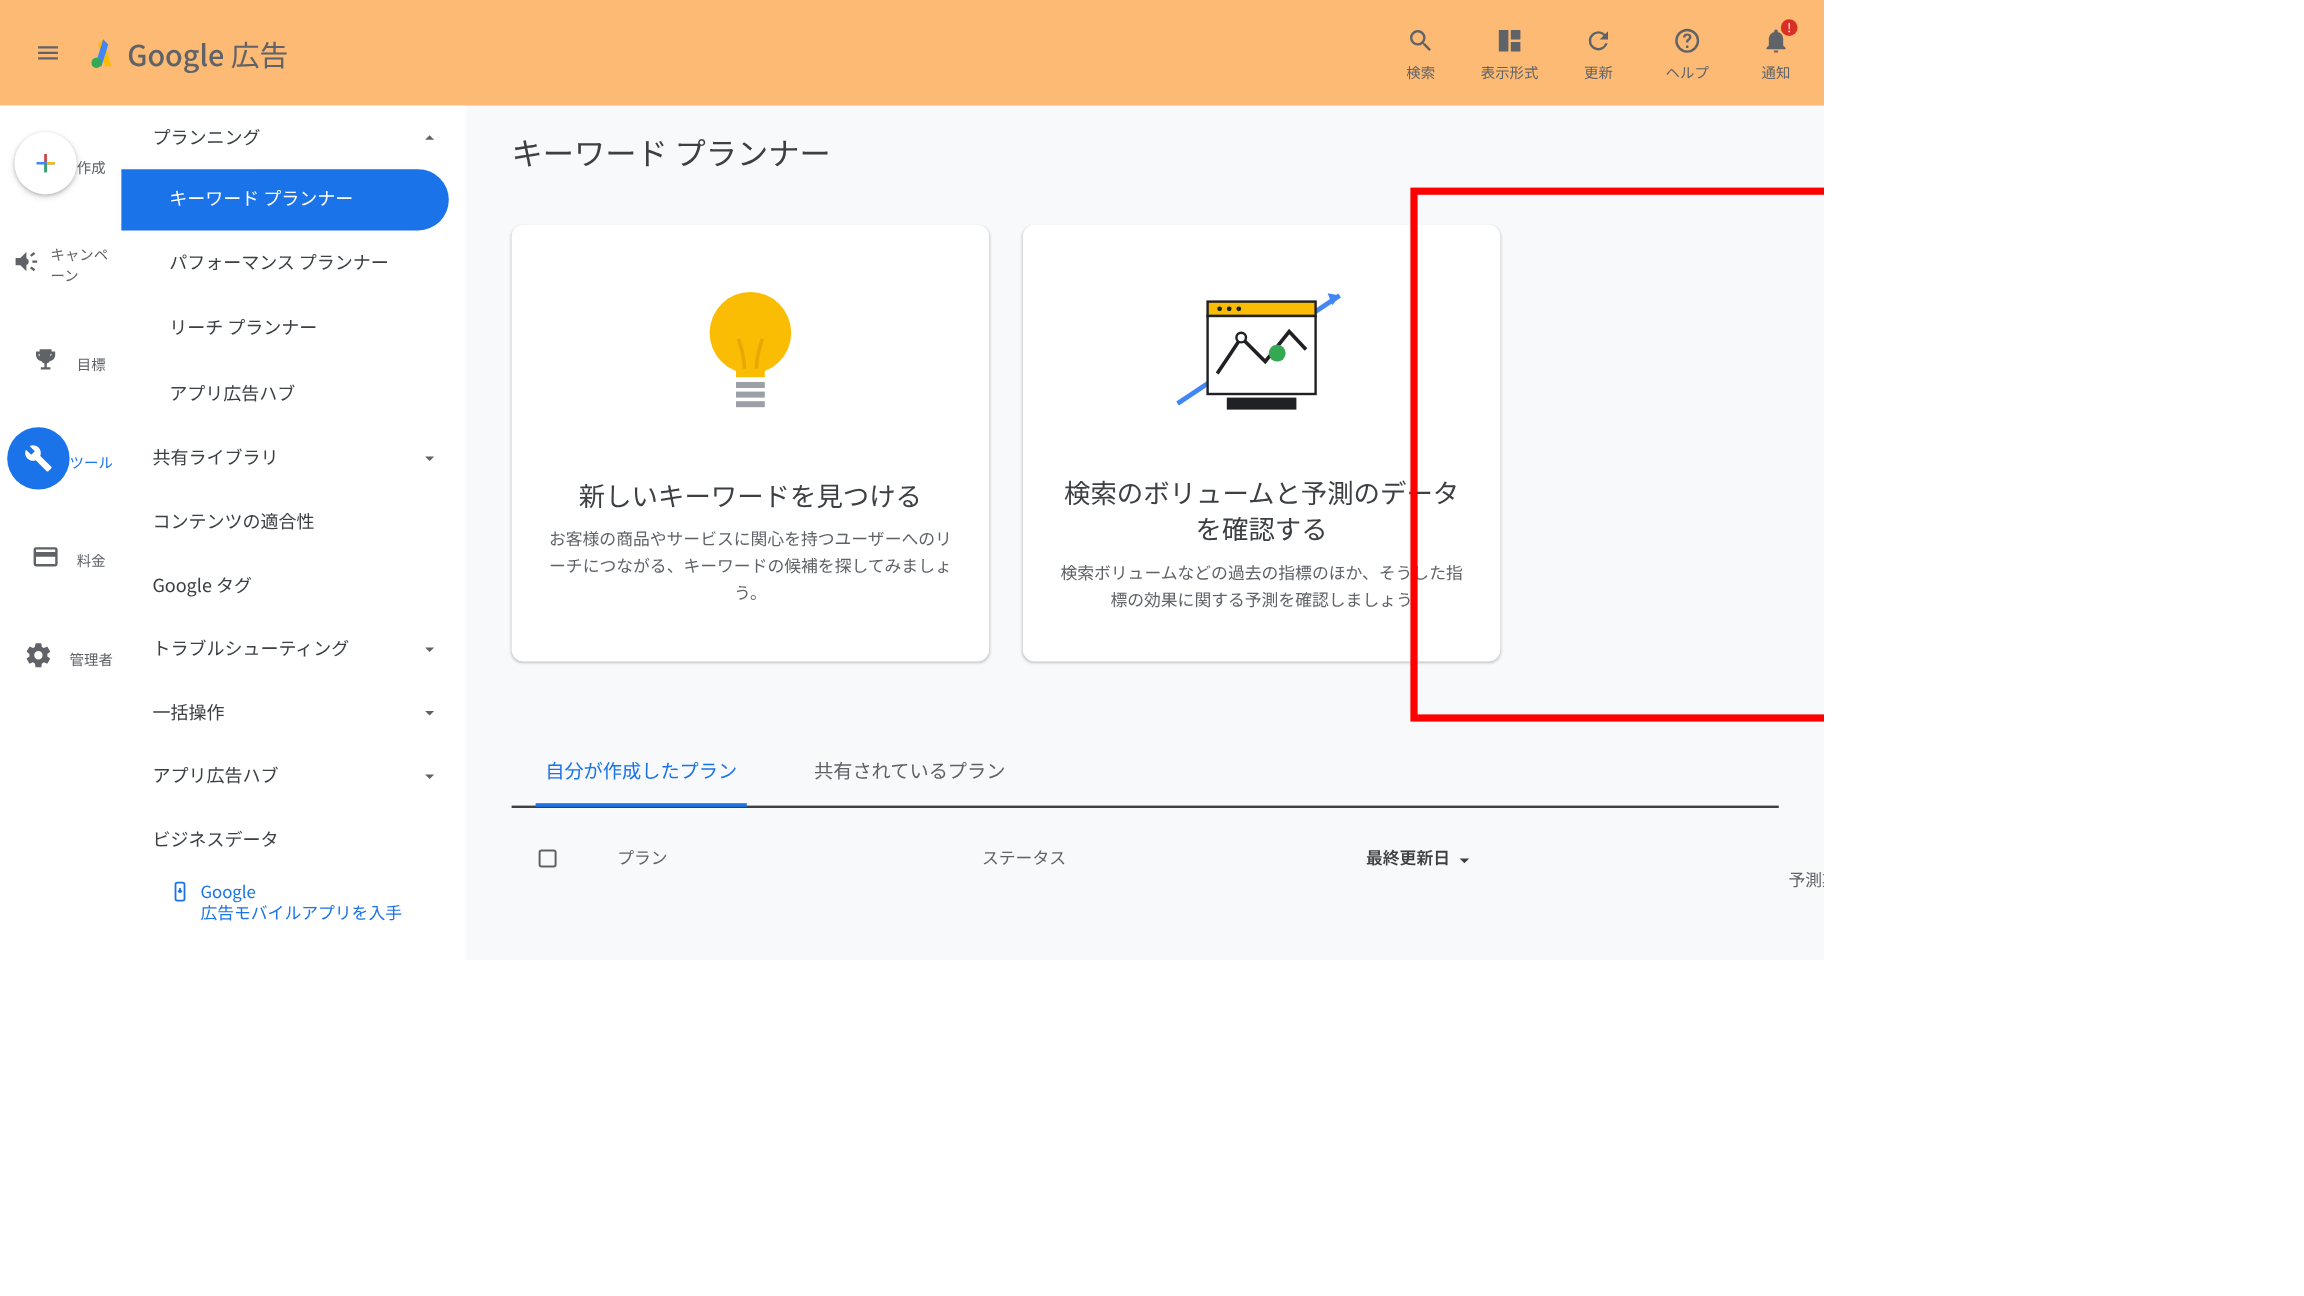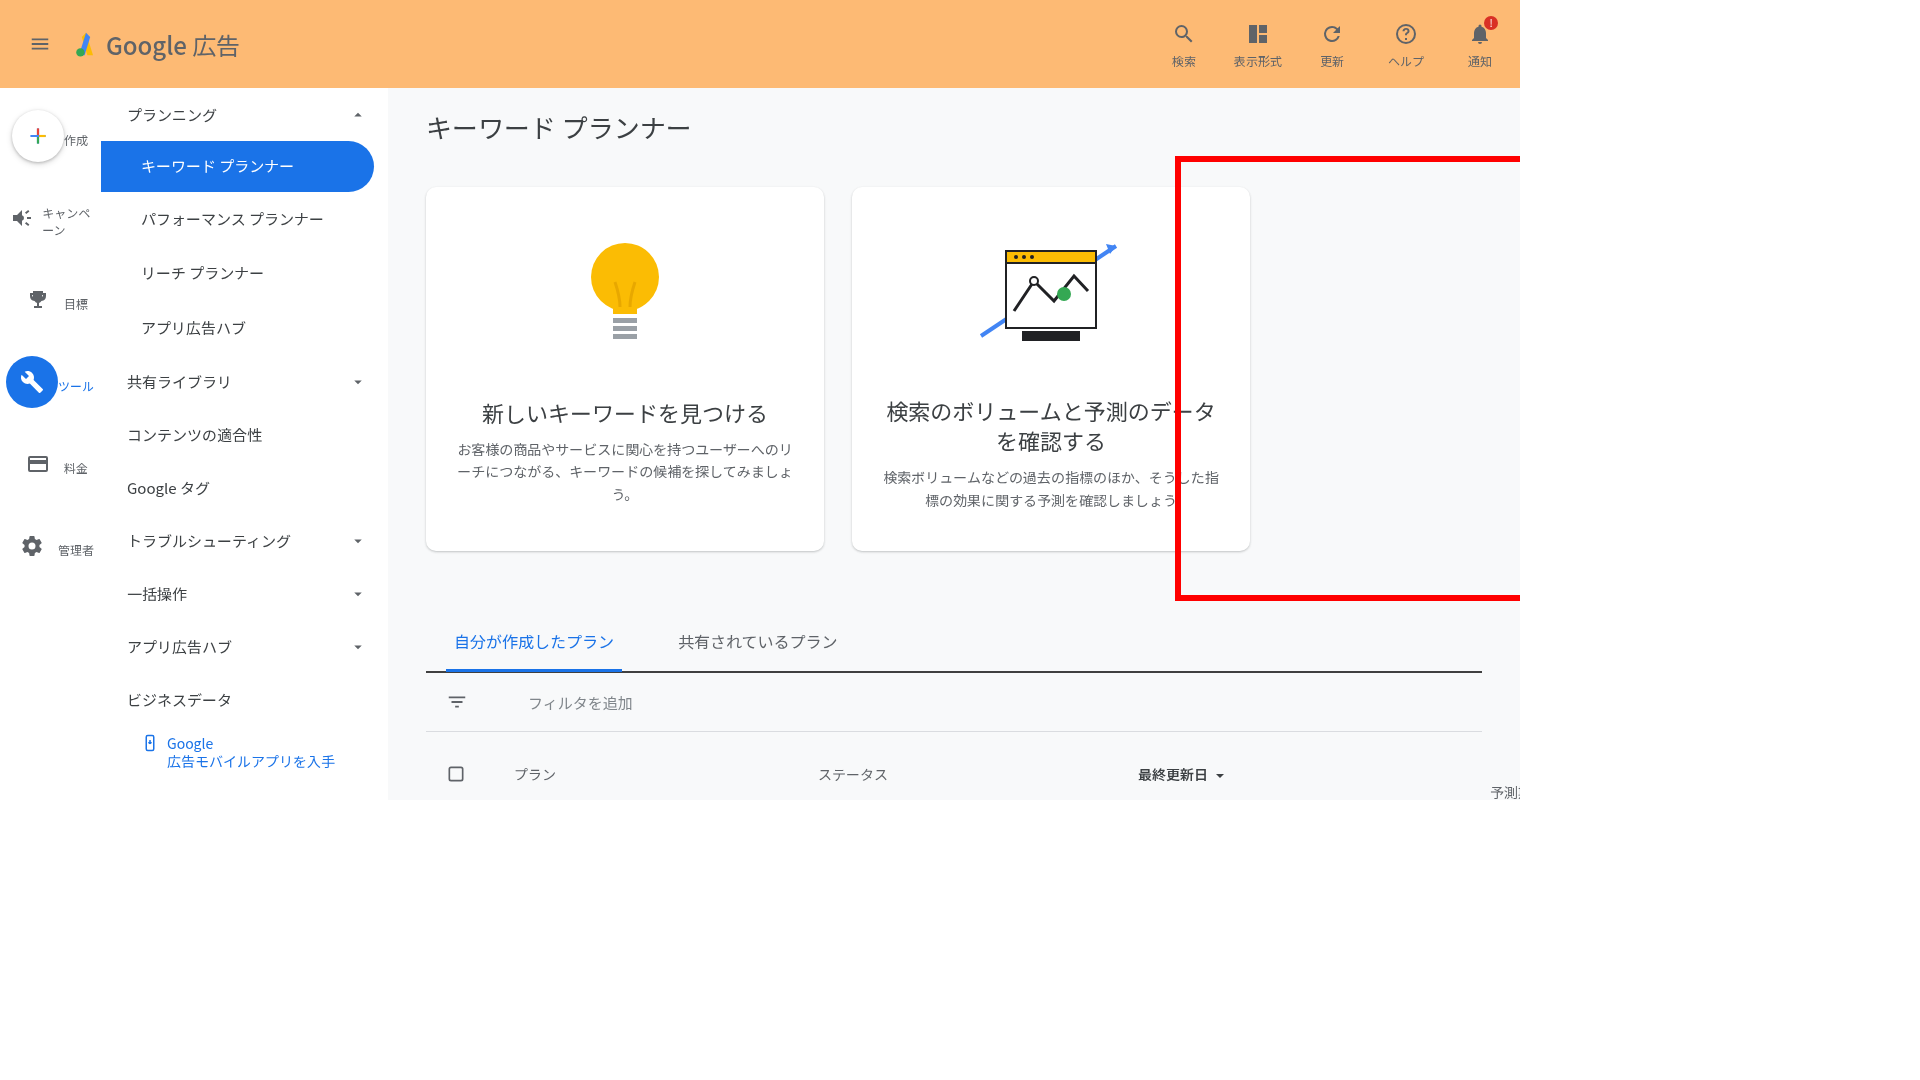--- a/index.html
+++ b/index.html
@@ -299,28 +299,20 @@
         </div>
       </div>
 
       <div class="highlight-box"></div>
 
       <div class="tabs">
         <div class="tab active">自分が作成したプラン</div>
         <div class="tab">共有されているプラン</div>
       </div>
 
-      <div class="filter-row">
-        <span class="filter-icon">
-          <svg width="22" height="22" viewBox="0 0 24 24">
-              <path fill="#5f6368" d="M10 18h4v-2h-4v2zM3 6v2h18V6H3zm3 7h12v-2H6v2z"></path>
-            </svg>
-        </span>
-        <span class="filter-text">フィルタを追加</span>
-      </div>
 
       <div class="thead">
         <div class="th-check">
           <svg width="20" height="20" viewBox="0 0 24 24">
               <rect x="4" y="4" width="16" height="16" rx="2" fill="none" stroke="#5f6368" stroke-width="2"></rect>
             </svg>
         </div>
         <div class="th-plan">プラン</div>
         <div class="th-status">ステータス</div>
         <div class="th-date">

